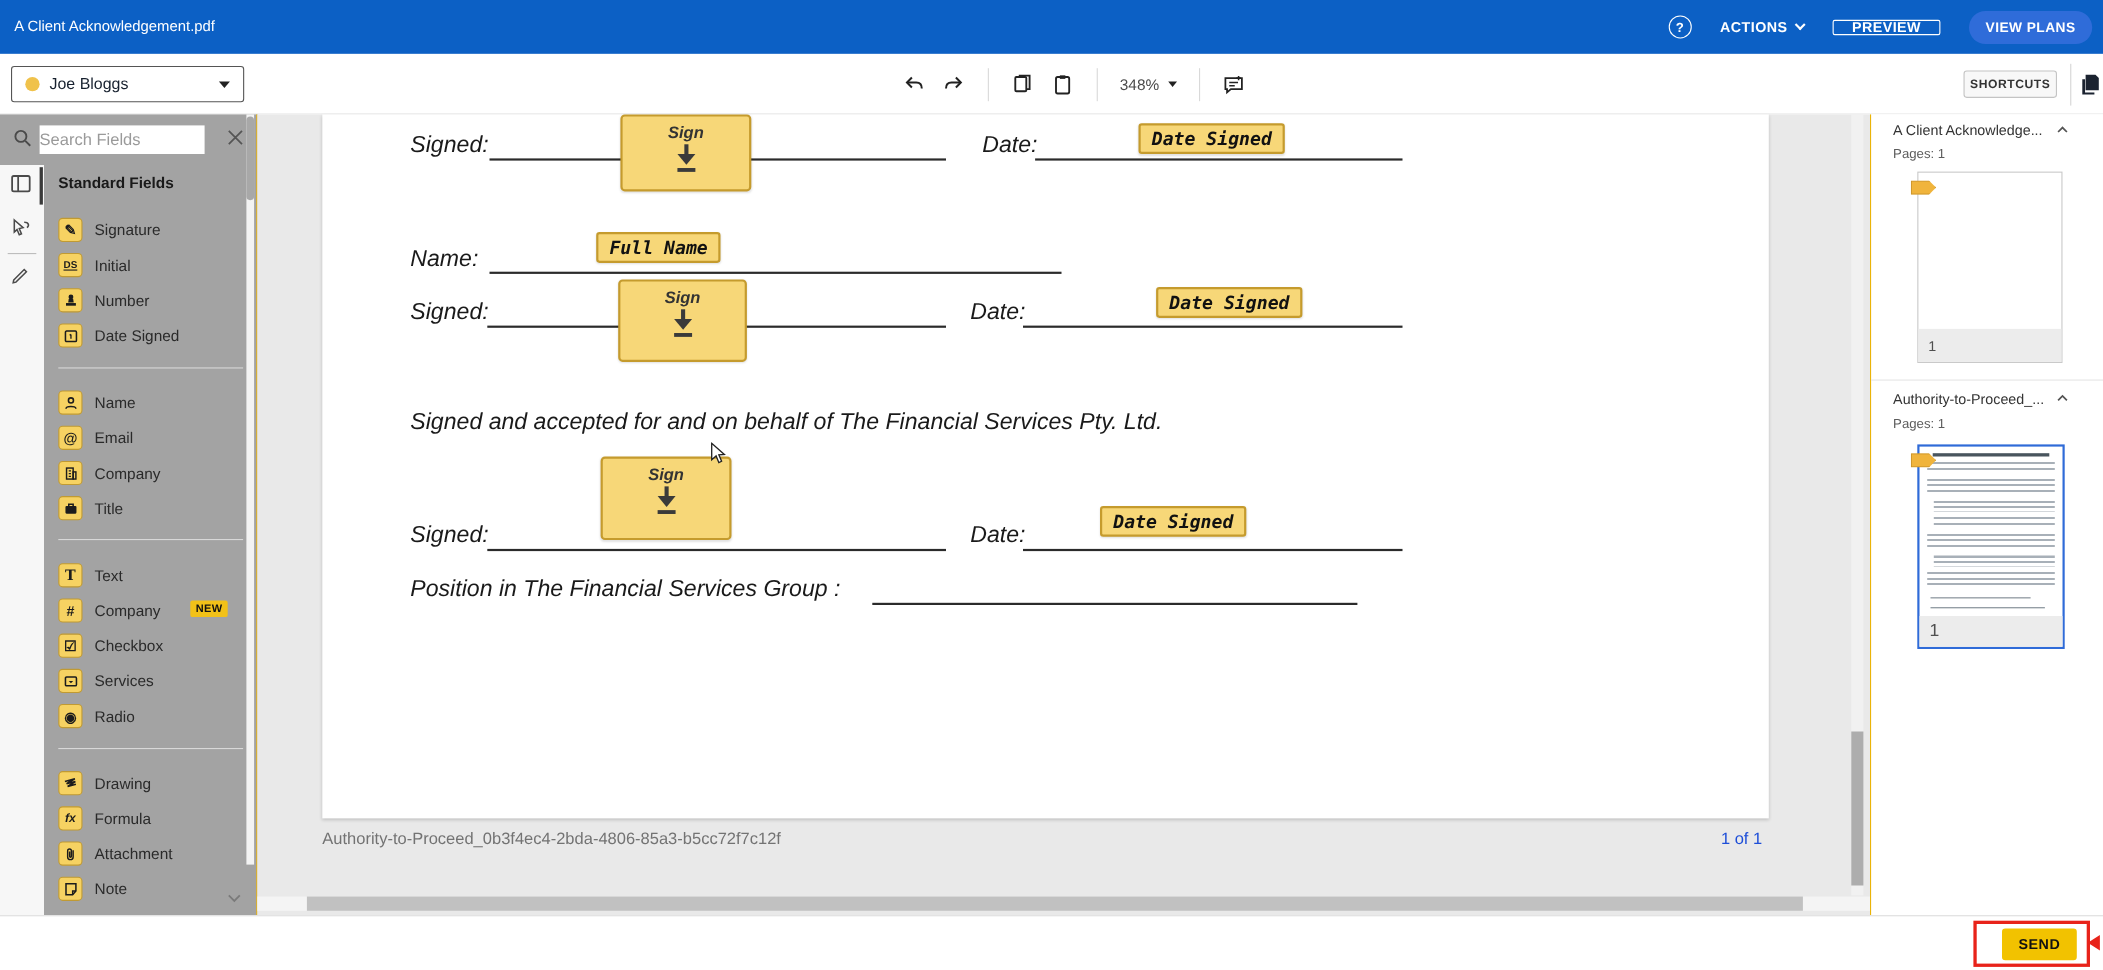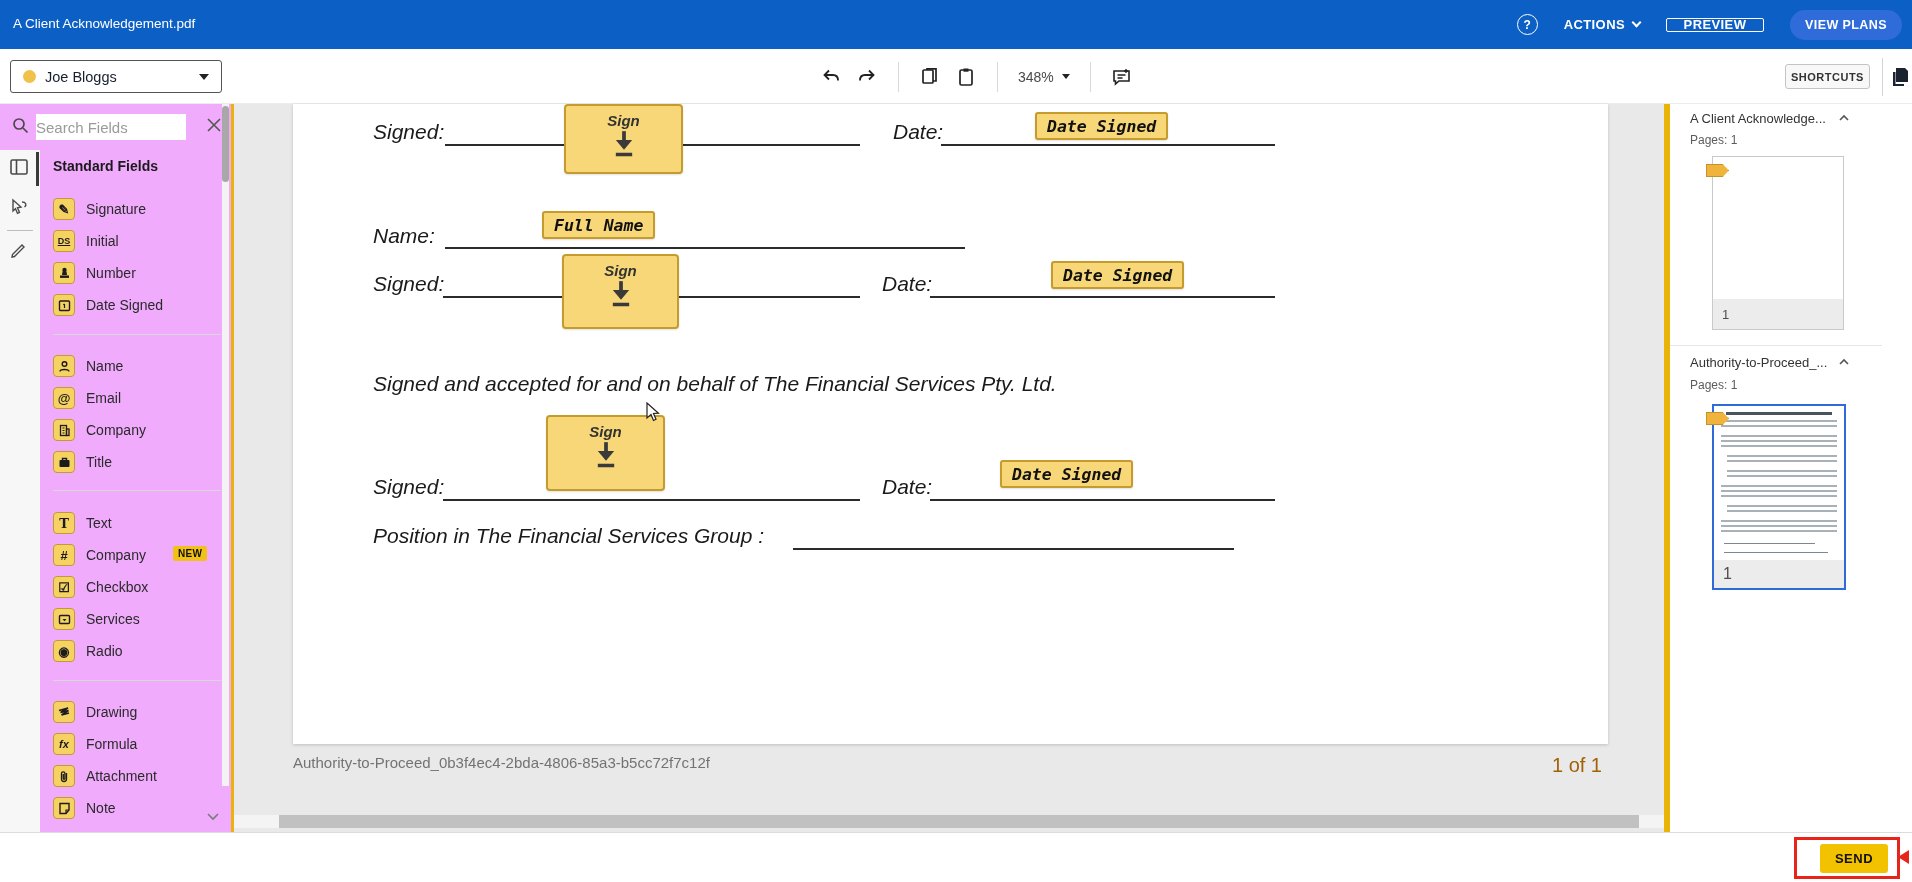--- a/index.html
+++ b/index.html
@@ -26,21 +26,21 @@
   .tool-ic { width:22px; height:22px; display:flex; align-items:center; justify-content:center; cursor:pointer; }
   .tool-sep { width:1px; height:30px; background:#d9d9d9; margin:0 6px; }
   .zoom-ctl { display:flex; align-items:center; gap:8px; cursor:pointer; }
   .zoom-txt { font-size:14px; color:#4a4a4a; }
   .caret-sm { width:0; height:0; border-left:4.5px solid transparent; border-right:4.5px solid transparent; border-top:5.5px solid #222; }
   .shortcuts-btn { position:absolute; left:1785px; top:15px; width:85px; height:25px; background:#f8f8f8; border:1px solid #c4c4c4; border-radius:3px; font-size:11px; font-weight:bold; letter-spacing:.5px; color:#333; display:flex; align-items:center; justify-content:center; cursor:pointer; }
   .tool-sep-r { position:absolute; left:1882px; top:9px; width:1px; height:38px; background:#d5d5d5; }
   .pages-ic { position:absolute; left:1890px; top:17px; cursor:pointer; }
 
   
-  #sidebar { position:absolute; left:0; top:104px; width:234px; height:728px; background:#f0abfc; border-right:3px solid #eab308;text-decoration:underline; }
+  #sidebar { position:absolute; left:0; top:104px; width:234px; height:728px; background:#a3a3a3; border-right:1px solid #eab308;text-decoration:underline; }
   .search-row { position:absolute; left:0; top:0; width:234px; height:46px; }
   .search-input { position:absolute; left:36px; top:10px; width:150px; height:26px; border:none; outline:none; font-size:15px; color:#333; font-family:"Liberation Sans",sans-serif; }
   .search-input::placeholder { color:#9a9a9a; }
   .search-ic { position:absolute; left:12px; top:13px; }
   .close-ic { position:absolute; left:205px; top:12px; cursor:pointer; }
   .rail { position:absolute; left:0; top:46px; width:40px; height:682px; background:#f7f7f7; }
   .rail-ic { position:absolute; left:9px; cursor:pointer; }
   .rail-active-bar { position:absolute; left:36px; top:2px; width:2.5px; height:34px; background:#3a3a3a; }
   .rail-div { position:absolute; left:7px; top:80px; width:26px; height:1px; background:#bdbdbd; }
   .fields-list { position:absolute; left:40px; top:46px; width:194px; height:682px; }
@@ -59,29 +59,29 @@
 
   
   #docarea { position:absolute; left:234px; top:104px; width:1466px; height:728px; background:#e9e9e9; }
   .page { position:absolute; left:59px; top:0; width:1315px; height:640px; background:#fff; box-shadow:0 1px 3px rgba(0,0,0,.18);font-style:italic; }
   .doc-txt { position:absolute; font-size:21px; color:#1a1a1a; white-space:nowrap; }
   .doc-line { position:absolute; height:0; border-bottom:2px solid #2b2b2b; }
   .sign-box { position:absolute; background:#f7d778; border:2px solid #c59b2d; border-radius:4px; display:flex; flex-direction:column; align-items:center; padding-top:6px; cursor:move; box-shadow:0 1px 2px rgba(0,0,0,.12); }
   .sign-label { font-size:15px; font-weight:bold; color:#333; font-family:"Liberation Sans",sans-serif; }
   .field-tag { position:absolute; height:28px; background:#f7d778; border:2px solid #c59b2d; border-radius:3px; font-family:"DejaVu Sans Mono",monospace; font-size:16.5px; font-weight:bold; color:#111; display:flex; align-items:center; padding:0 10px; white-space:nowrap; cursor:move; box-shadow:0 1px 2px rgba(0,0,0,.12); }
   .doc-footer-name { position:absolute; left:59px; top:650px; font-size:15px; color:#737373; }
-  .doc-footer-pages { position:absolute; right:98px; top:650px; font-size:20px; color:#a16207; }
+  .doc-footer-pages { position:absolute; right:98px; top:650px; font-size:15px; color:#1d4ed8; }
   .v-scroll-track { position:absolute; right:6px; top:0; width:11px; height:710px; background:#f1f1f1; }
   .v-scroll-thumb { position:absolute; right:6px; top:561px; width:11px; height:140px; background:#adadad; cursor:pointer; }
   .h-scroll-track { position:absolute; left:0; top:711px; width:1466px; height:13px; background:#f4f4f4; }
   .h-scroll-thumb { position:absolute; left:45px; top:711px; width:1360px; height:13px; background:#c1c1c1; cursor:pointer; }
   .mouse-cursor { position:absolute; left:412px; top:298px; }
 
   
-  #rightpanel { position:absolute; left:1664px; top:104px; width:212px; height:728px; background:#fff; border-left:6px solid #eab308; }
+  #rightpanel { position:absolute; left:1700px; top:104px; width:212px; height:728px; background:#fff; border-left:1px solid #eab308; }
   .rp-title { position:absolute; left:20px; font-size:13px; color:#333; width:140px; white-space:nowrap; overflow:hidden; cursor:pointer; }
   .rp-pages { position:absolute; left:20px; font-size:12px; color:#5c5c5c; }
   .rp-chev { position:absolute; left:168px; cursor:pointer; }
   .rp-thumb { position:absolute; background:#fff; cursor:pointer; }
   .rp-thumb1 { left:42px; top:52px; width:132px; height:174px; border:1px solid #c9c9c9; }
   .rp-thumb2 { left:42px; top:300px; width:134px; height:186px; border:2px solid #2f6bd8; }
   .rp-strip { position:absolute; left:0; right:0; bottom:0; background:#ececec; display:flex; align-items:center; padding-left:9px; color:#4f4f4f; }
   .rp-tab { position:absolute; width:23px; height:13px; background:#f0b43c; border:1px solid #c8922a; clip-path:polygon(0 0,72% 0,100% 50%,72% 100%,0 100%); }
   .rp-div { position:absolute; left:0; width:212px; height:1px; background:#e5e5e5; }
   .tiny-title { height:3px; background:#49555e; width:82%; margin:6px auto 5px auto; }

